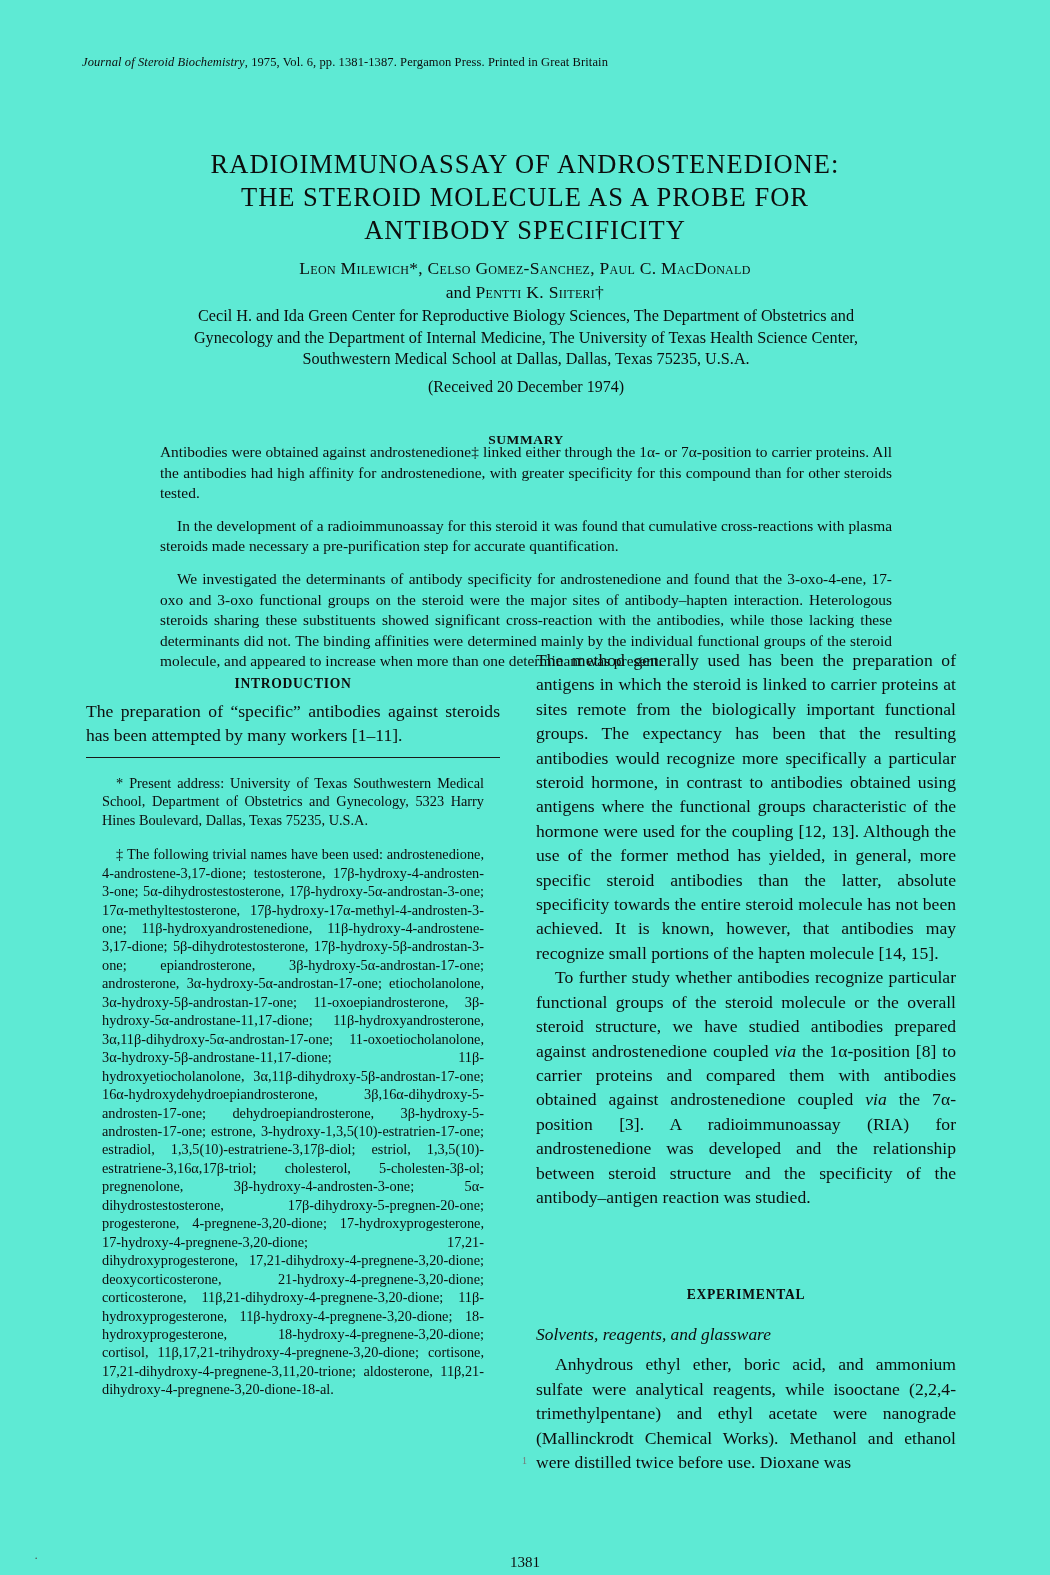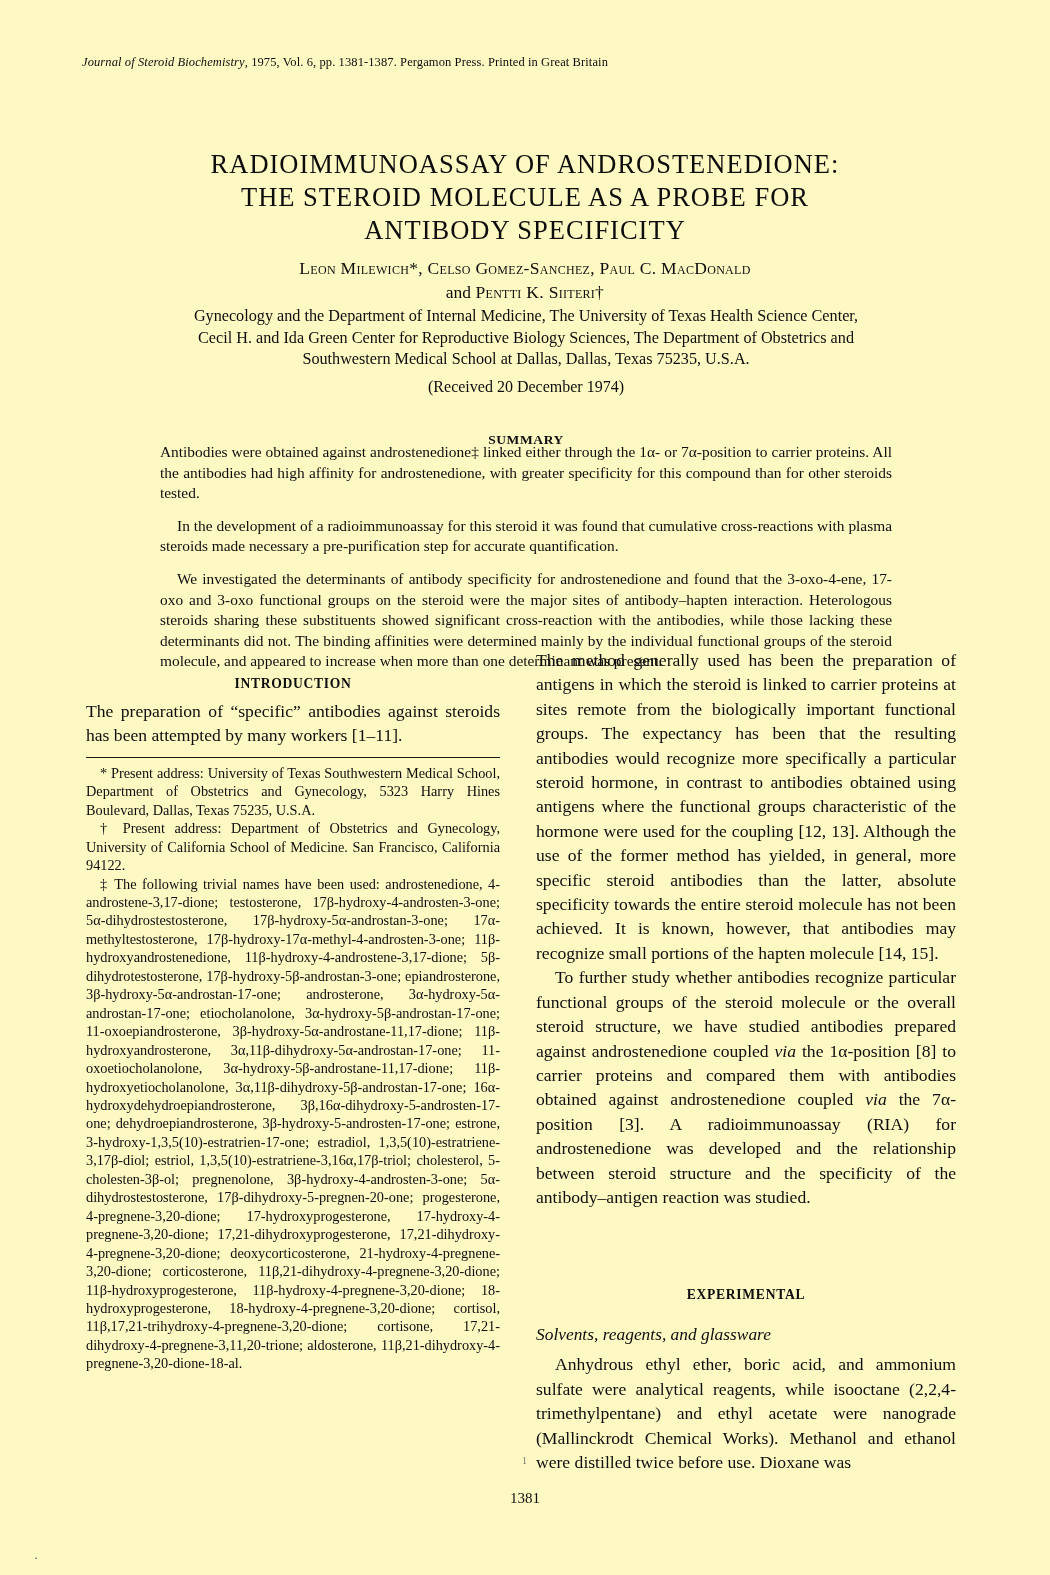--- a/index.html
+++ b/index.html
@@ -4,21 +4,21 @@
 <style>
   html, body {
     margin: 0;
     padding: 0;
     background: #ffffff;
   }
   .page {
     position: relative;
     width: 1050px;
     height: 1575px;
-    background: #fef9c3;
+    background: #5eead4;
     font-family: "Liberation Serif", "DejaVu Serif", serif;
     color: #0d0d0d;
     overflow: hidden;
     box-sizing: border-box;
   }
 
   
   .running-head {
     position: absolute;
     left: 82px;
@@ -146,26 +146,26 @@
     border-top: 1.1px solid #1a1a1a;
     margin: 9px 0 6px 0;
     width: 100%;
   }
 
   .footnotes {
     font-size: 14.3px;
     line-height: 18.45px;
     text-align: justify;
   }
-  .footnotes p { margin: 0; text-indent: 14px; }
+  .footnotes p { margin: 16px; text-indent: 14px; }
 
   .page-number {
     position: absolute;
     left: 0;
-    top: 1490px;
+    top: 1554px;
     width: 1050px;
     text-align: center;
     font-size: 15px;
   }
 
   .corner-tick {
     position: absolute;
     left: 34px;
     top: 1550px;
     font-size: 13px;
@@ -193,43 +193,42 @@
     <div>THE STEROID MOLECULE AS A PROBE FOR</div>
     <div>ANTIBODY SPECIFICITY</div>
   </div>
 
   <div class="authors">
     <div class="smallcaps">Leon Milewich*, Celso Gomez-Sanchez, Paul C. MacDonald</div>
     <div><span>and </span><span class="smallcaps">Pentti K. Siiteri†</span></div>
   </div>
 
   <div class="affiliation">
+    <div>Cecil H. and Ida Green Center for Reproductive Biology Sciences, The Department of Obstetrics and</div>
     <div>Gynecology and the Department of Internal Medicine, The University of Texas Health Science Center,</div>
-    <div>Cecil H. and Ida Green Center for Reproductive Biology Sciences, The Department of Obstetrics and</div>
     <div>Southwestern Medical School at Dallas, Dallas, Texas 75235, U.S.A.</div>
   </div>
 
   <div class="received">
     <span class="it">(Received 20 December</span><span> 1974)</span>
   </div>
 
   <div class="summary-head">SUMMARY</div>
   <div class="summary-body">
     <p>Antibodies were obtained against androstenedione‡ linked either through the 1α- or 7α-position to carrier proteins. All the antibodies had high affinity for androstenedione, with greater specificity for this compound than for other steroids tested.</p>
     <p>In the development of a radioimmunoassay for this steroid it was found that cumulative cross-reactions with plasma steroids made necessary a pre-purification step for accurate quantification.</p>
     <p>We investigated the determinants of antibody specificity for androstenedione and found that the 3-oxo-4-ene, 17-oxo and 3-oxo functional groups on the steroid were the major sites of antibody–hapten interaction. Heterologous steroids sharing these substituents showed significant cross-reaction with the antibodies, while those lacking these determinants did not. The binding affinities were determined mainly by the individual functional groups of the steroid molecule, and appeared to increase when more than one determinant was present.</p>
   </div>
 
   <div class="col-left">
     <div class="sec-head">INTRODUCTION</div>
     <p class="body-text">The preparation of “specific” antibodies against steroids has been attempted by many workers [1–11].</p>
     <hr class="rule">
     <div class="footnotes">
       <p>* Present address: University of Texas Southwestern Medical School, Department of Obstetrics and Gynecology, 5323 Harry Hines Boulevard, Dallas, Texas 75235, U.S.A.</p>
-      <p>† Present address: Department of Obstetrics and Gynecology, University of California School of Medicine. San Francisco, California 94122.</p>
       <p>‡ The following trivial names have been used: androstenedione, 4-androstene-3,17-dione; testosterone, 17β-hydroxy-4-androsten-3-one;   5α-dihydrostestosterone,   17β-hydroxy-5α-androstan-3-one; 17α-methyltestosterone, 17β-hydroxy-17α-methyl-4-androsten-3-one;   11β-hydroxyandrostenedione,  11β-hydroxy-4-androstene-3,17-dione;  5β-dihydrotestosterone,   17β-hydroxy-5β-androstan-3-one; epiandrosterone, 3β-hydroxy-5α-androstan-17-one; androsterone,  3α-hydroxy-5α-androstan-17-one; etiocholanolone, 3α-hydroxy-5β-androstan-17-one;  11-oxoepiandrosterone, 3β-hydroxy-5α-androstane-11,17-dione;     11β-hydroxyandrosterone,   3α,11β-dihydroxy-5α-androstan-17-one;  11-oxoetiocholanolone,     3α-hydroxy-5β-androstane-11,17-dione; 11β-hydroxyetiocholanolone, 3α,11β-dihydroxy-5β-androstan-17-one;     16α-hydroxydehydroepiandrosterone, 3β,16α-dihydroxy-5-androsten-17-one; dehydroepiandrosterone,  3β-hydroxy-5-androsten-17-one; estrone, 3-hydroxy-1,3,5(10)-estratrien-17-one; estradiol, 1,3,5(10)-estratriene-3,17β-diol;  estriol,  1,3,5(10)-estratriene-3,16α,17β-triol; cholesterol, 5-cholesten-3β-ol; pregnenolone, 3β-hydroxy-4-androsten-3-one;     5α-dihydrostestosterone,     17β-dihydroxy-5-pregnen-20-one;  progesterone,  4-pregnene-3,20-dione;  17-hydroxyprogesterone,  17-hydroxy-4-pregnene-3,20-dione;     17,21-dihydroxyprogesterone,     17,21-dihydroxy-4-pregnene-3,20-dione; deoxycorticosterone, 21-hydroxy-4-pregnene-3,20-dione;  corticosterone,  11β,21-dihydroxy-4-pregnene-3,20-dione;   11β-hydroxyprogesterone,  11β-hydroxy-4-pregnene-3,20-dione;  18-hydroxyprogesterone,   18-hydroxy-4-pregnene-3,20-dione;  cortisol, 11β,17,21-trihydroxy-4-pregnene-3,20-dione;    cortisone, 17,21-dihydroxy-4-pregnene-3,11,20-trione;   aldosterone, 11β,21-dihydroxy-4-pregnene-3,20-dione-18-al.</p>
     </div>
   </div>
 
   <div class="col-right">
     <p class="body-text">The method generally used has been the preparation of antigens in which the steroid is linked to carrier proteins at sites remote from the biologically important functional groups. The expectancy has been that the resulting antibodies would recognize more specifically a particular steroid hormone, in contrast to antibodies obtained using antigens where the functional groups characteristic of the hormone were used for the coupling [12, 13]. Although the use of the former method has yielded, in general, more specific steroid antibodies than the latter, absolute specificity towards the entire steroid molecule has not been achieved. It is known, however, that antibodies may recognize small portions of the hapten molecule [14, 15].</p>
     <p class="body-text"><span>To further study whether antibodies recognize particular functional groups of the steroid molecule or the overall steroid structure, we have studied antibodies prepared against androstenedione coupled </span><i>via</i><span> the 1α-position [8] to carrier proteins and compared them with antibodies obtained against androstenedione coupled </span><i>via</i><span> the 7α-position [3]. A radioimmunoassay (RIA) for androstenedione was developed and the relationship between steroid structure and the specificity of the antibody–antigen reaction was studied.</span></p>
     <div style="height:62px"></div>
     <div class="sec-head exp-head">EXPERIMENTAL</div>
     <div style="height:14px"></div>

